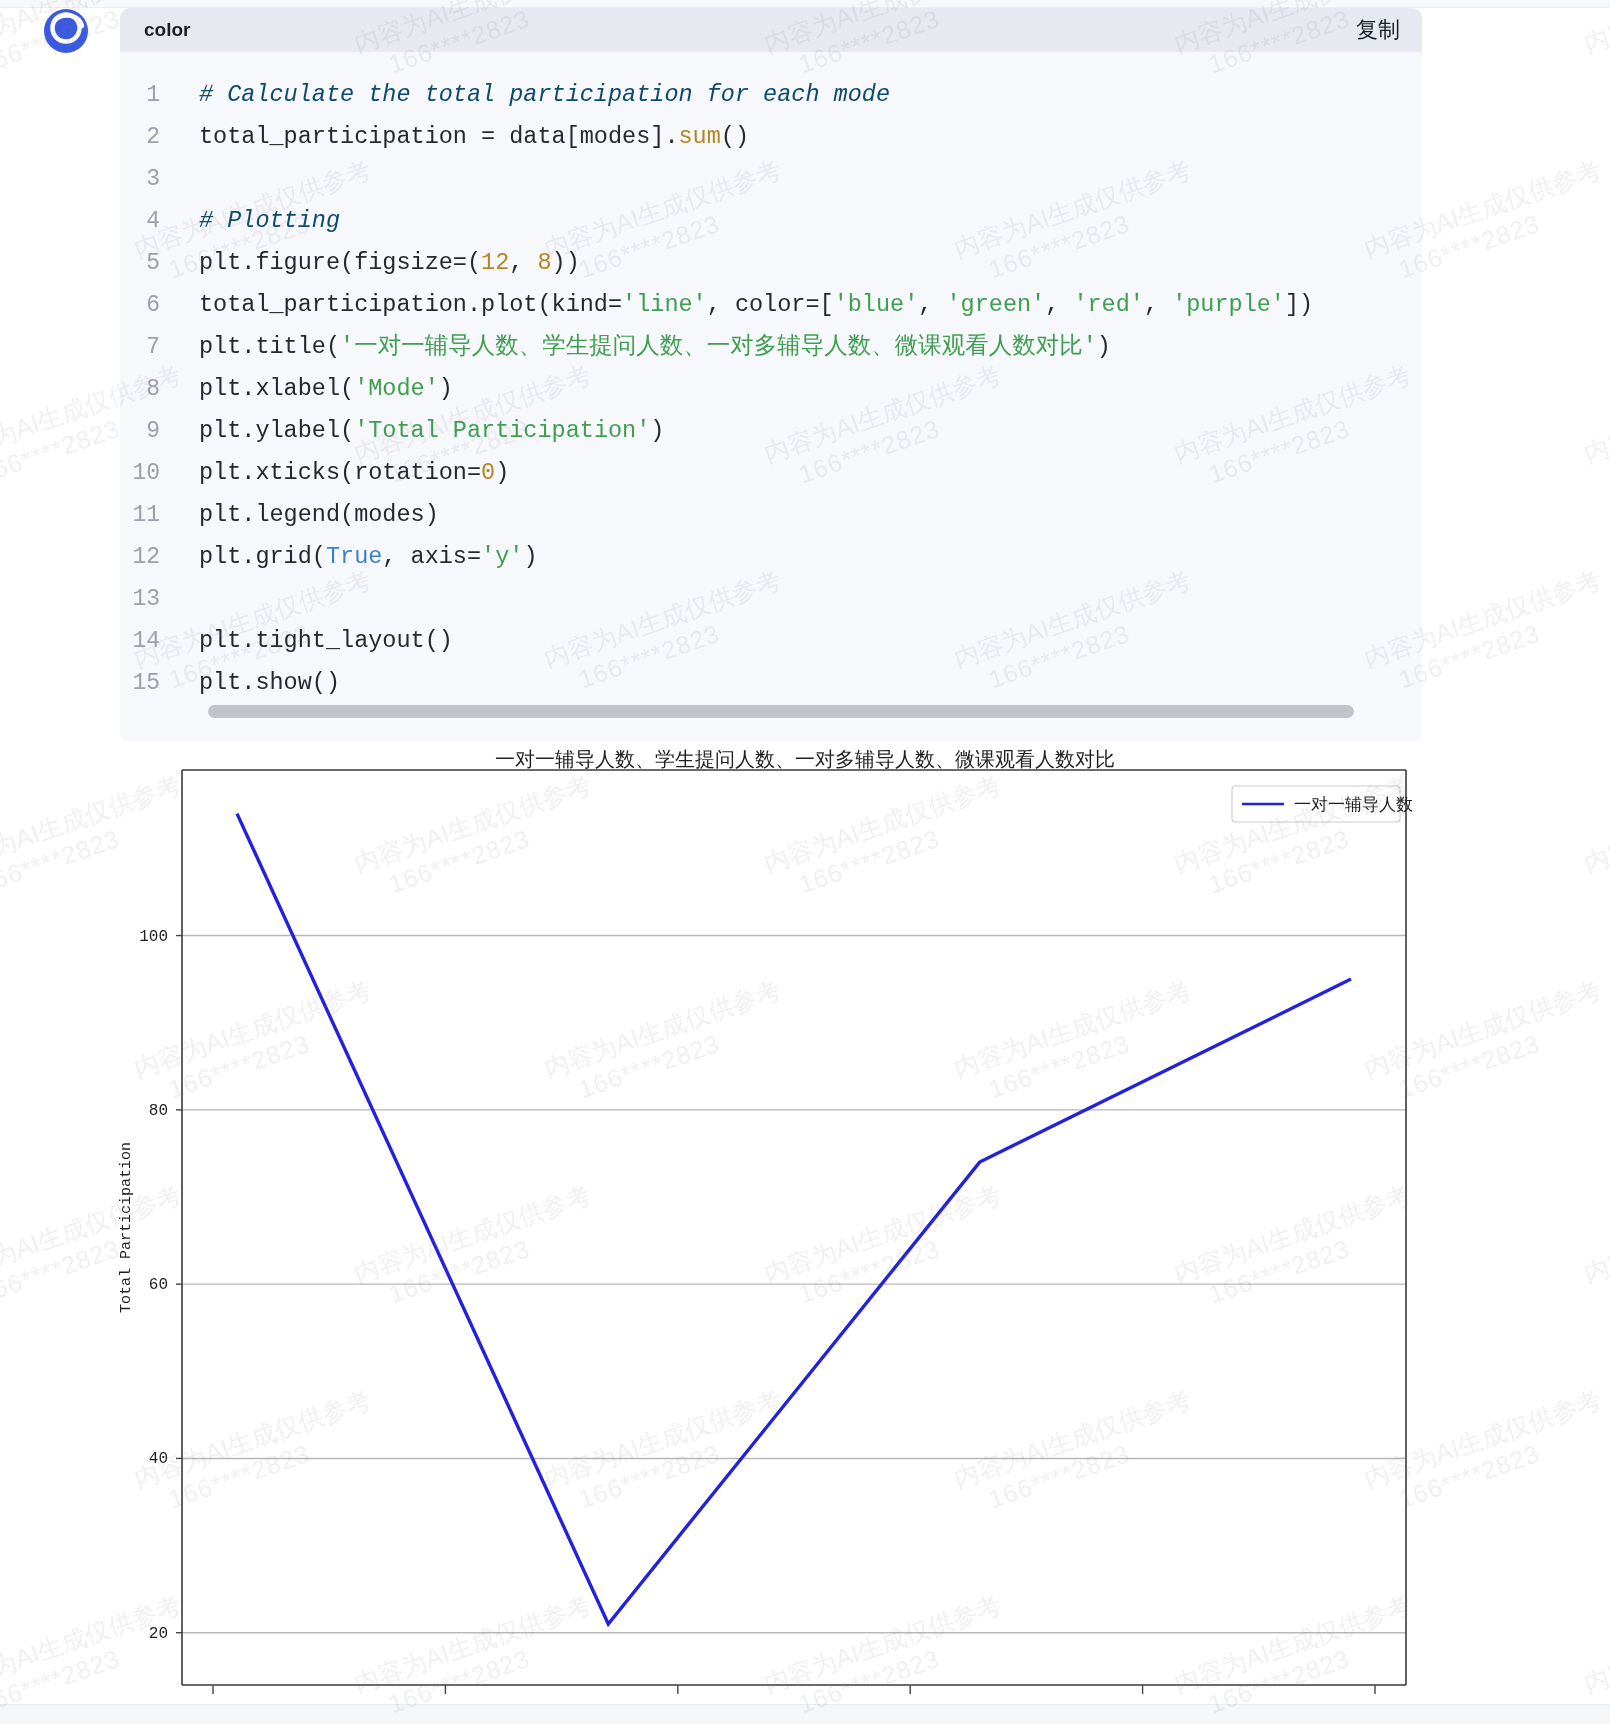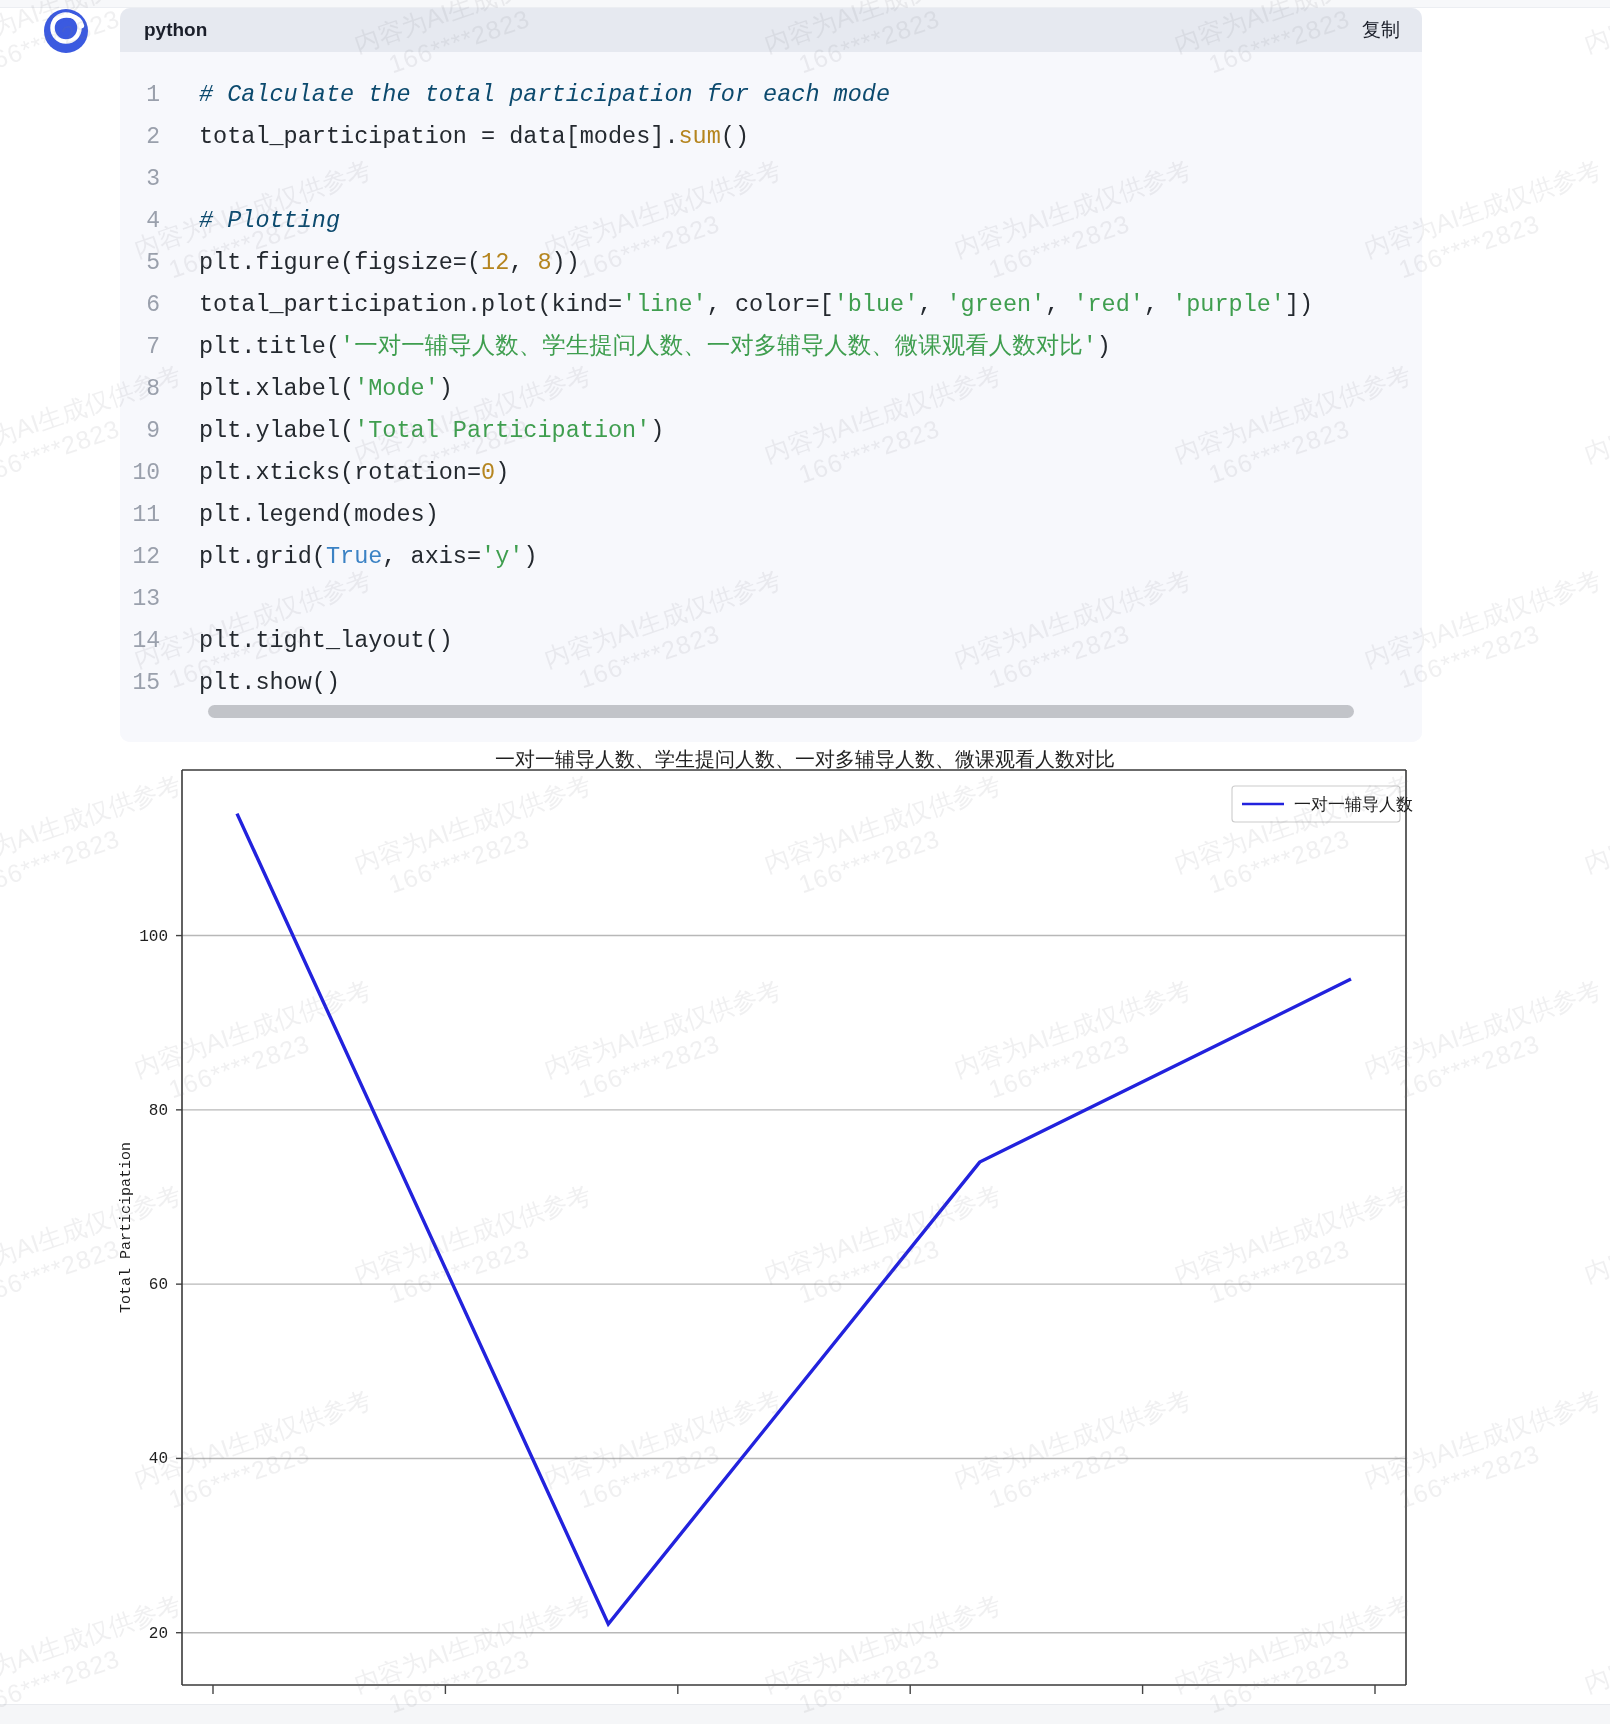--- a/index.html
+++ b/index.html
@@ -67,21 +67,21 @@
     justify-content: space-between;
     padding: 0 22px 0 24px;
   }
   #code-lang {
     font-size: 19px;
     color: #1b1f2a;
     font-weight: 700;
     font-family: "Liberation Sans", sans-serif;
   }
   #copy-button {
-    font-size: 19px;
+    font-size: 22px;
     color: #1b1f2a;
     cursor: pointer;
     font-family: "Liberation Sans", sans-serif;
   }
 
   #code-body {
     background: #f7f8fc;
     padding: 22px 0 0 0;
     position: relative;
     height: 690px;
@@ -162,21 +162,21 @@
     <circle cx="28" cy="29" r="22" fill="#3b5ae0"></circle>
     <circle cx="28" cy="26" r="13.5" fill="none" stroke="#ffffff" stroke-width="4.5"></circle>
     <path d="M17 18 C25 10, 42 13, 44 24" fill="none" stroke="#ffffff" stroke-width="4.5" stroke-linecap="round"></path>
     <circle cx="28" cy="26" r="7.5" fill="#3b5ae0"></circle>
   </svg>
 </div>
 
 <div id="code-card">
 
   <div id="code-header">
-    <span id="code-lang">python</span>
+    <span id="code-lang">color</span>
     <span id="copy-button">复制</span>
   </div>
 
   <div id="code-body">
     <div id="code-scroll">
       <table class="code">
         <tbody id="code-tbody"><tr><td class="ln">1</td><td class="src"><span class="tok-com"># Calculate the total participation for each mode</span></td></tr><tr><td class="ln">2</td><td class="src"><span>total_participation = data[modes].</span><span class="tok-fn">sum</span><span>()</span></td></tr><tr><td class="ln">3</td><td class="src">&nbsp;</td></tr><tr><td class="ln">4</td><td class="src"><span class="tok-com"># Plotting</span></td></tr><tr><td class="ln">5</td><td class="src"><span>plt.figure(figsize=(</span><span class="tok-num">12</span><span>, </span><span class="tok-num">8</span><span>))</span></td></tr><tr><td class="ln">6</td><td class="src"><span>total_participation.plot(kind=</span><span class="tok-str">'line'</span><span>, color=[</span><span class="tok-str">'blue'</span><span>, </span><span class="tok-str">'green'</span><span>, </span><span class="tok-str">'red'</span><span>, </span><span class="tok-str">'purple'</span><span>])</span></td></tr><tr><td class="ln">7</td><td class="src"><span>plt.title(</span><span class="tok-str">'一对一辅导人数、学生提问人数、一对多辅导人数、微课观看人数对比'</span><span>)</span></td></tr><tr><td class="ln">8</td><td class="src"><span>plt.xlabel(</span><span class="tok-str">'Mode'</span><span>)</span></td></tr><tr><td class="ln">9</td><td class="src"><span>plt.ylabel(</span><span class="tok-str">'Total Participation'</span><span>)</span></td></tr><tr><td class="ln">10</td><td class="src"><span>plt.xticks(rotation=</span><span class="tok-num">0</span><span>)</span></td></tr><tr><td class="ln">11</td><td class="src"><span>plt.legend(modes)</span></td></tr><tr><td class="ln">12</td><td class="src"><span>plt.grid(</span><span class="tok-kw">True</span><span>, axis=</span><span class="tok-str">'y'</span><span>)</span></td></tr><tr><td class="ln">13</td><td class="src">&nbsp;</td></tr><tr><td class="ln">14</td><td class="src"><span>plt.tight_layout()</span></td></tr><tr><td class="ln">15</td><td class="src"><span>plt.show()</span></td></tr></tbody>
       </table>
     </div>
     <div id="code-hscrollbar"></div>

